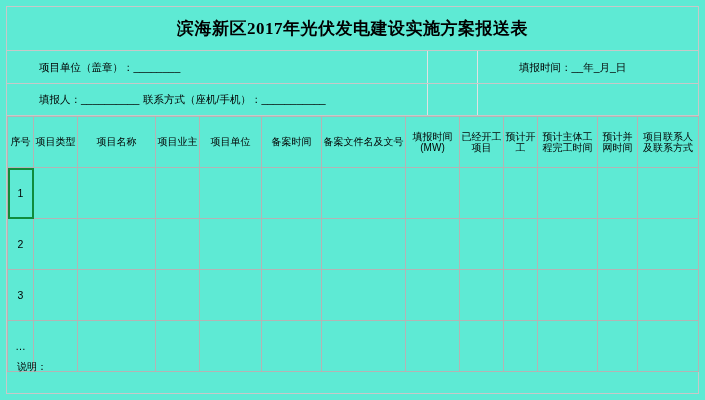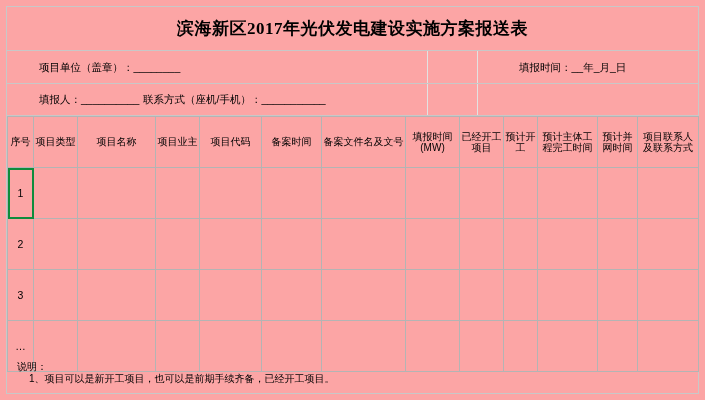--- a/index.html
+++ b/index.html
@@ -11,21 +11,21 @@
     width: 705px;
     height: 400px;
     font-family: "Liberation Sans", sans-serif;
     color: #000;
     overflow: hidden;
   }
   .page {
     position: relative;
     width: 705px;
     height: 400px;
-    background: #fca5a5;
+    background: #5eead4;
     box-sizing: border-box;
   }
   .sheet {
     position: absolute;
     left: 6px;
     top: 6px;
     width: 693px;
     height: 388px;
     border: 1px solid #c8c8c8;
     box-sizing: border-box;
@@ -180,21 +180,21 @@
         <col style="width:60px">
         <col style="width:40px">
         <col style="width:61px">
       </colgroup>
       <thead>
         <tr>
           <th>序号</th>
           <th>项目类型</th>
           <th>项目名称</th>
           <th>项目业主</th>
-          <th>项目代码</th>
+          <th>项目单位</th>
           <th>备案时间</th>
           <th>备案文件名及文号</th>
           <th>填报时间(MW)</th>
           <th>已经开工项目</th>
           <th>预计开工</th>
           <th>预计主体工程完工时间</th>
           <th>预计并网时间</th>
           <th>项目联系人及联系方式</th>
         </tr>
       </thead>
@@ -257,17 +257,16 @@
           <td></td>
           <td></td>
           <td></td>
           <td></td>
         </tr>
       </tbody>
     </table>
 
     <div class="notes">
       <span class="note-line nl-0">说明：</span>
-      <span class="note-line nl-1">1、项目可以是新开工项目，也可以是前期手续齐备，已经开工项目。</span>
     </div>
 
   </div>
 </div>
 
 </body></html>

